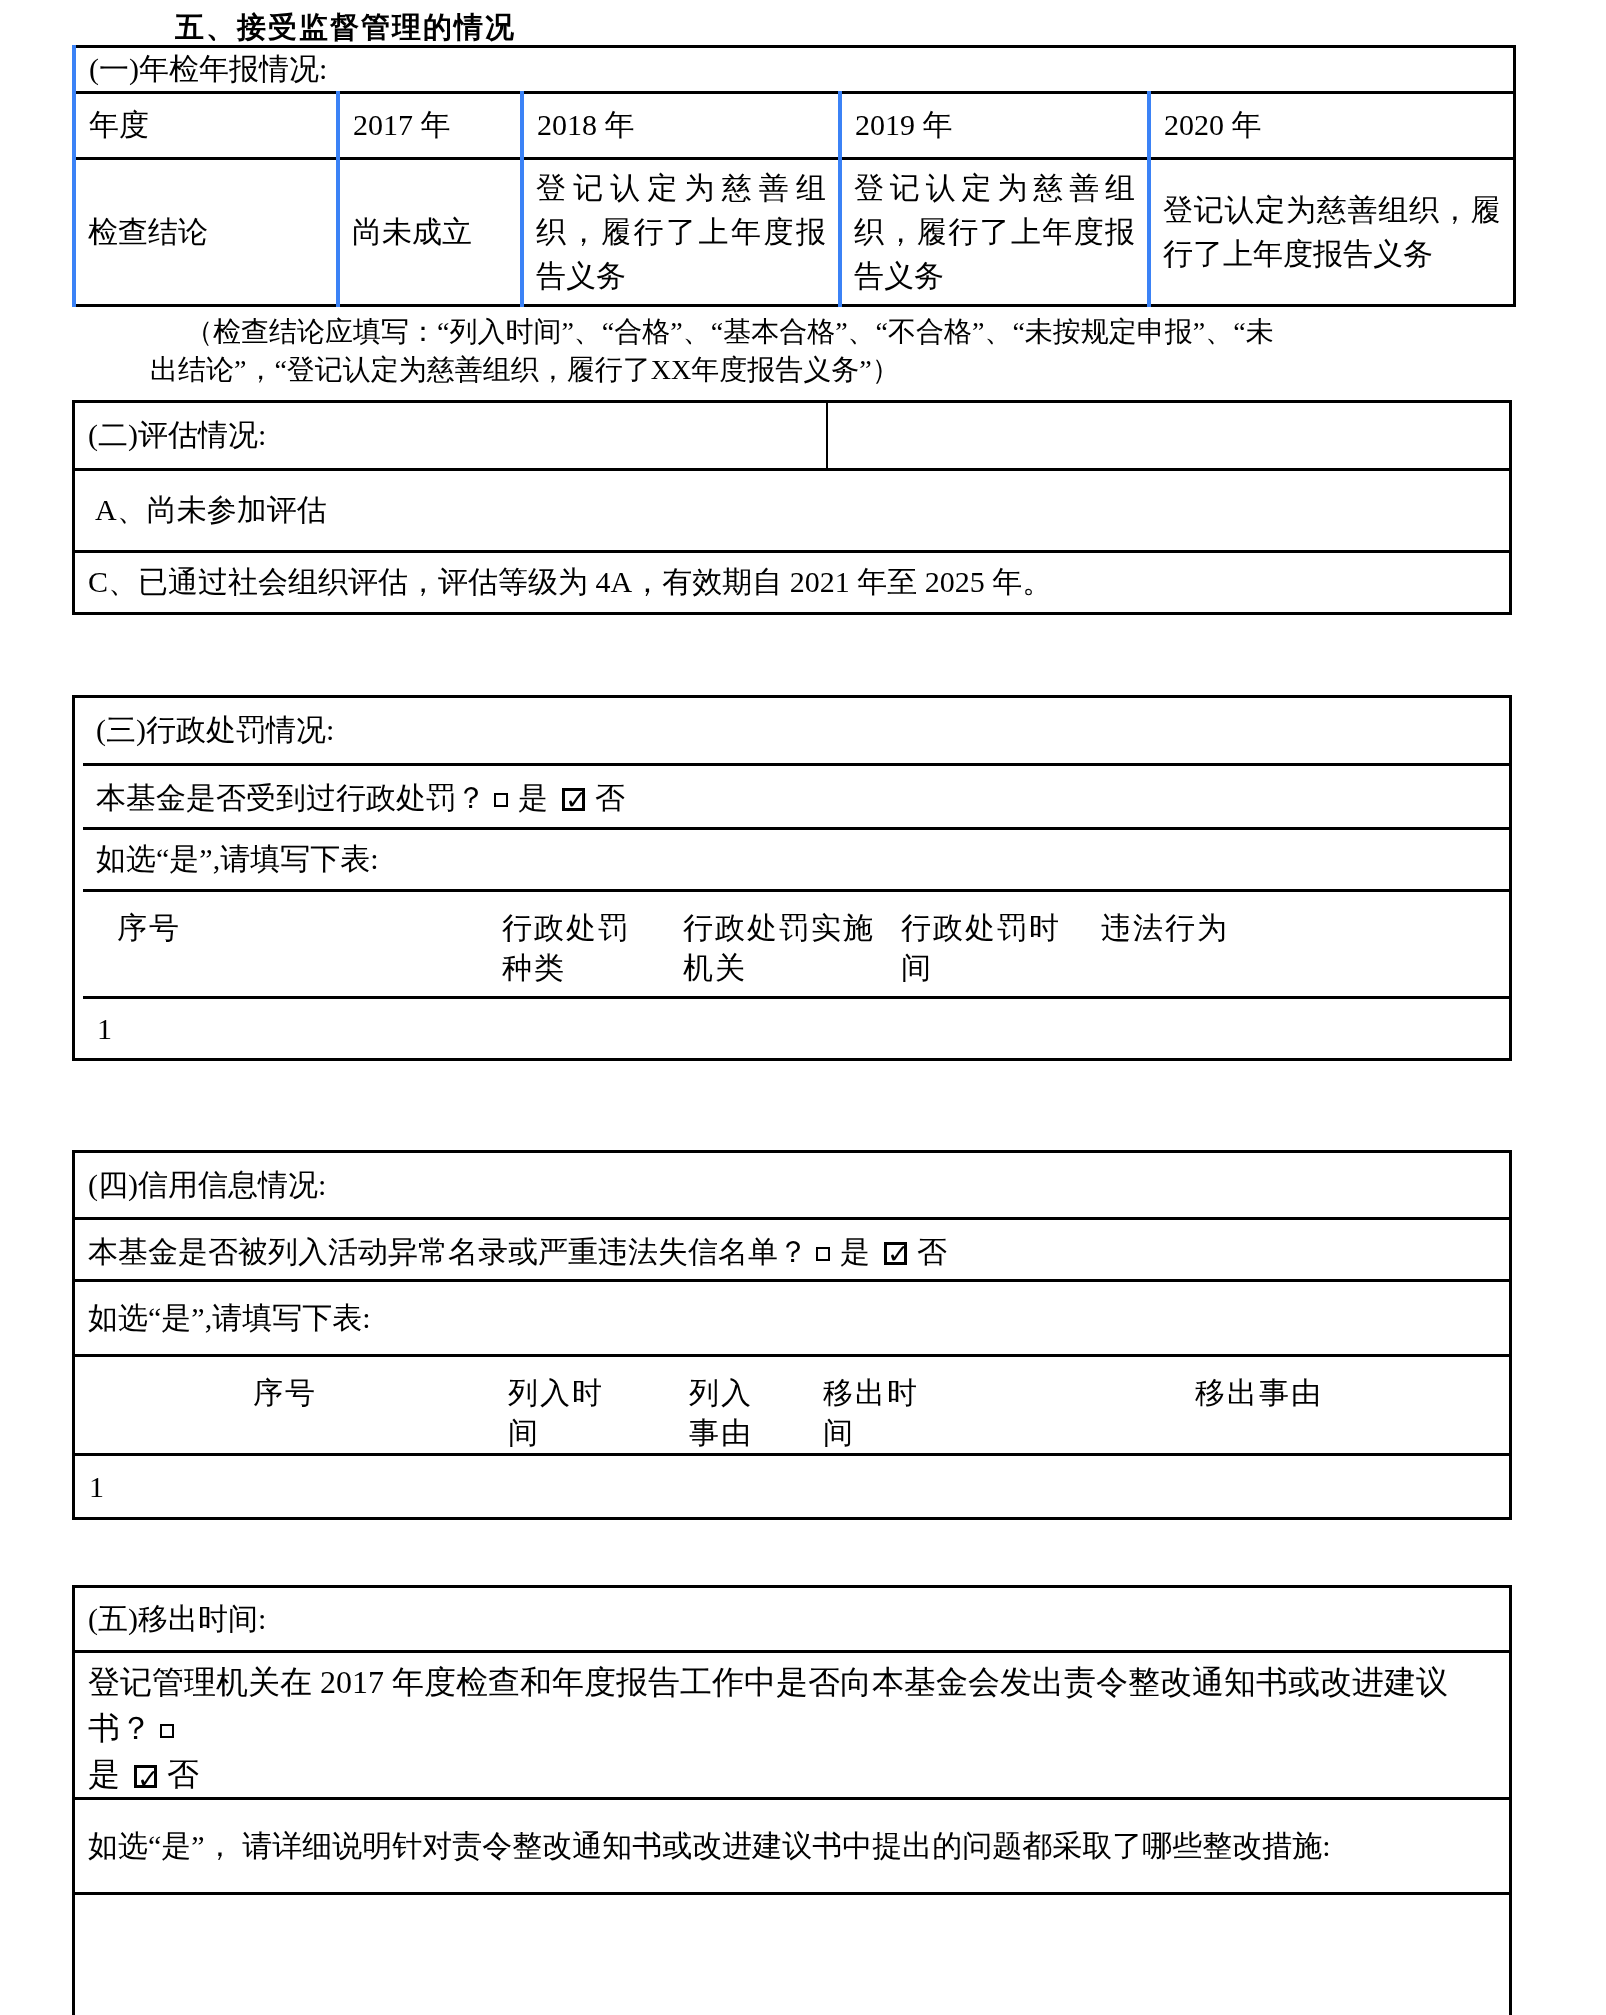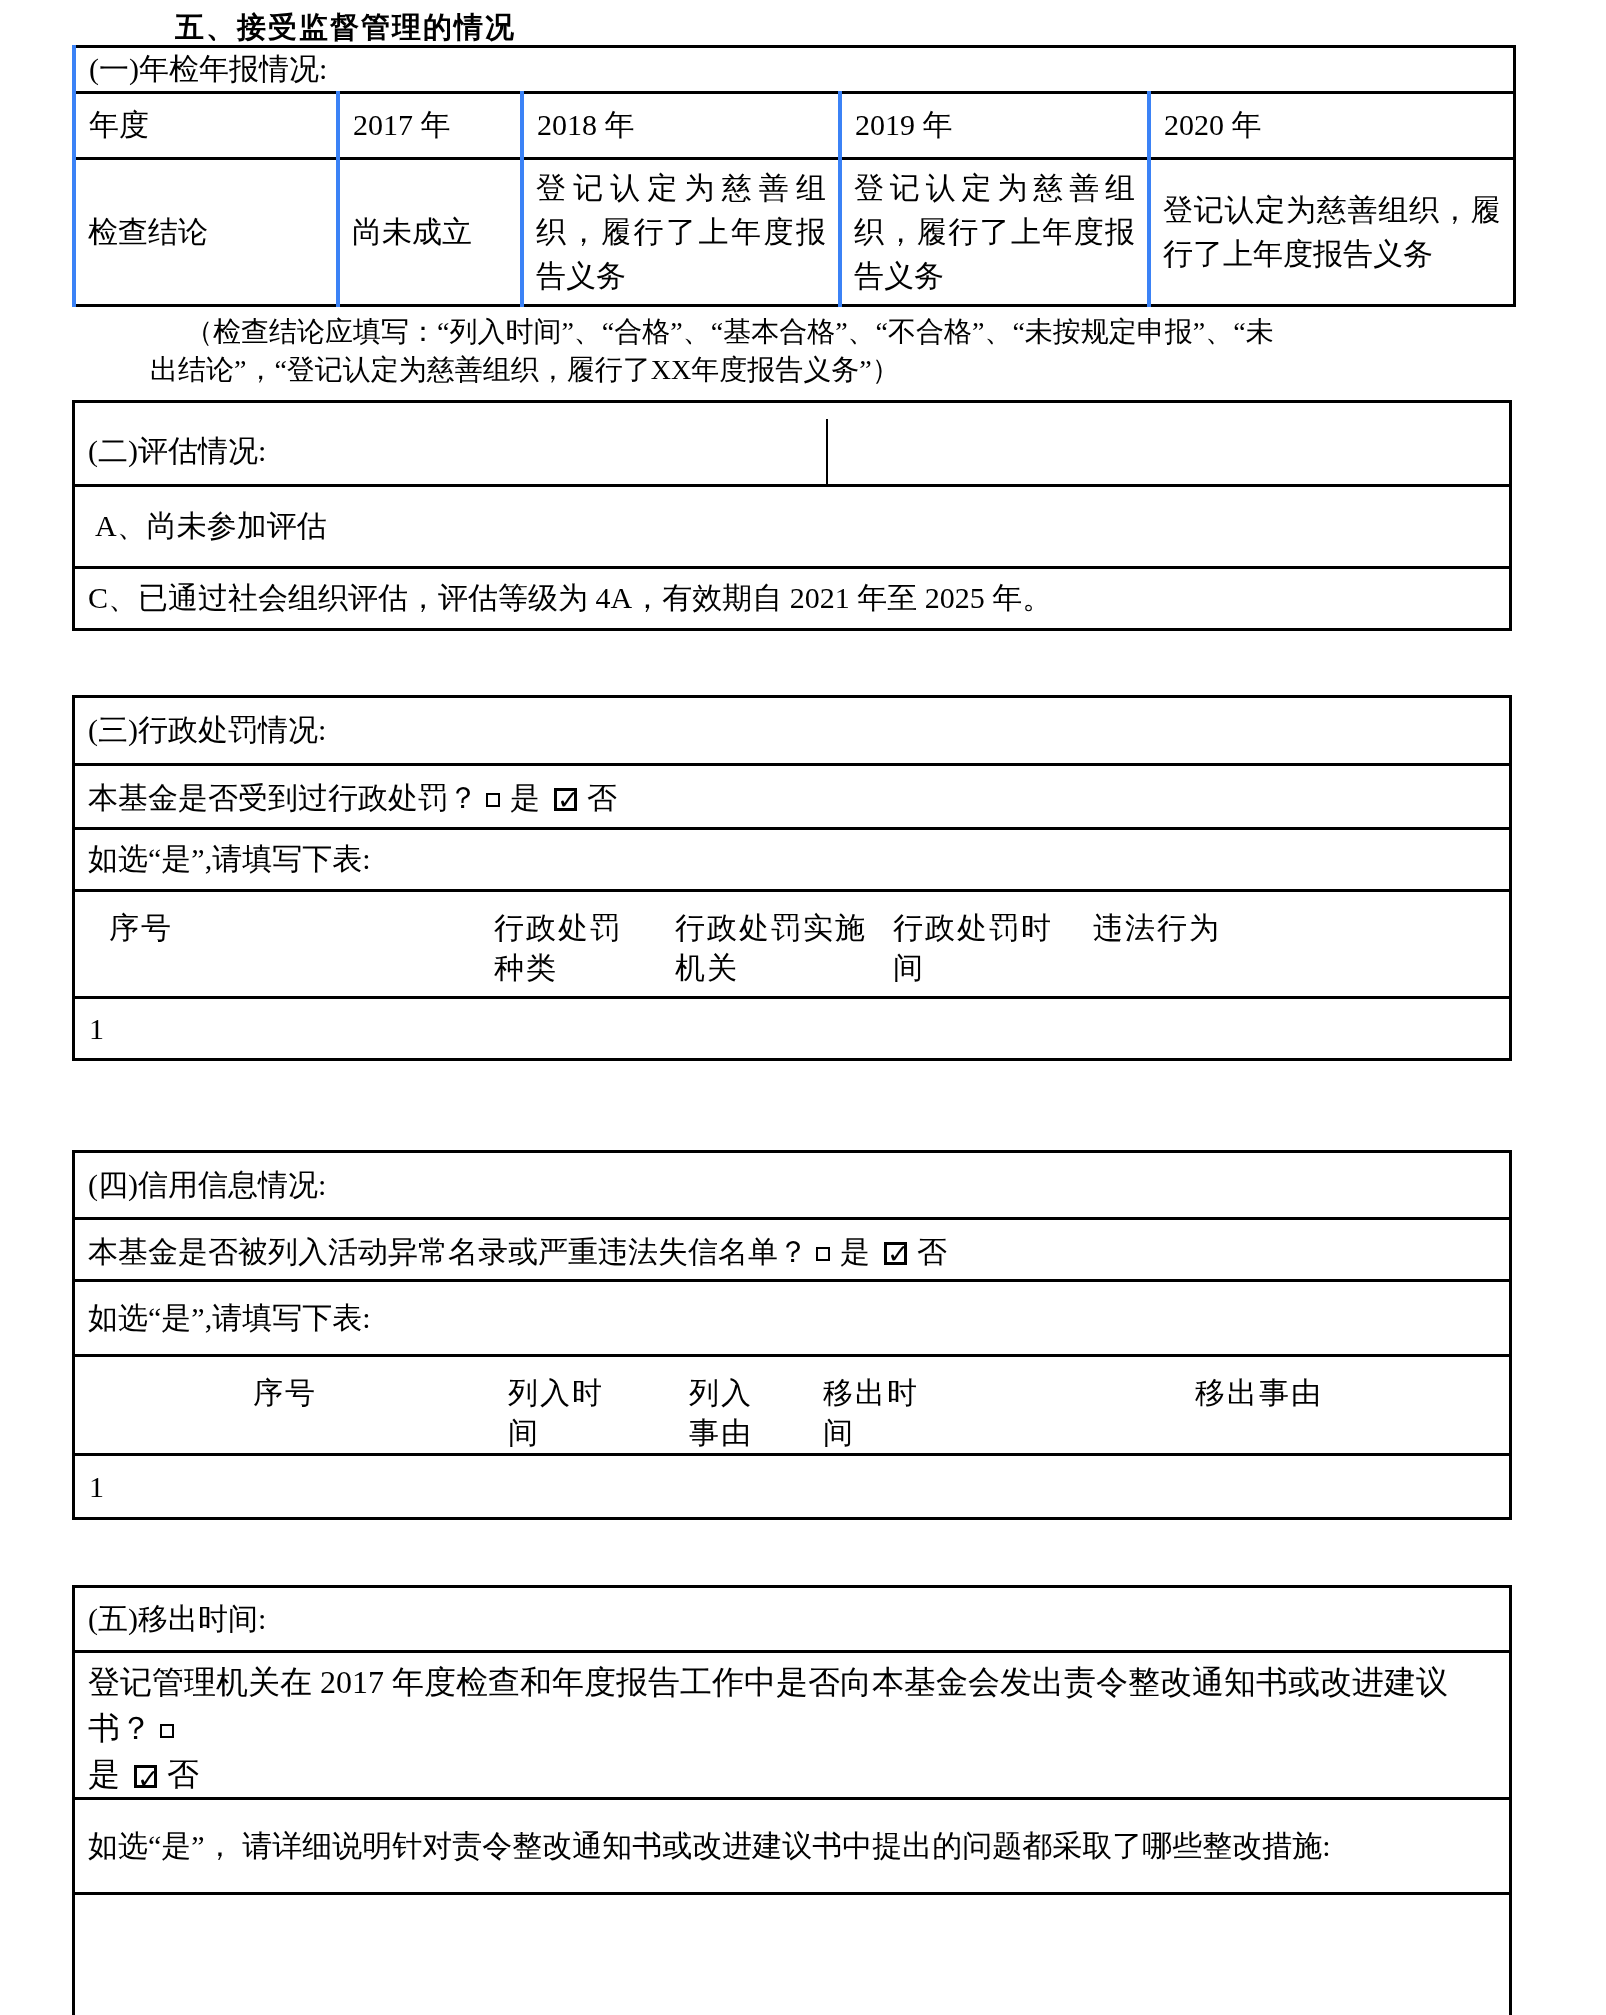--- a/index.html
+++ b/index.html
@@ -61,26 +61,26 @@
     left: 72px;
     width: 1440px;
     border: 3px solid #000;
     background: #fff;
   }
   .tbl .row { border-top: 3px solid #000; }
   .tbl .row:first-child { border-top: none; }
   .row.flexc { display: flex; align-items: center; padding: 0 13px; }
 
   .tbl.t2 { top: 400px; }
-  .tbl.t3 { top: 695px; }
+  .tbl.t3 { top: 695px; padding-left: 8px; }
   .tbl.t4 { top: 1150px; }
   .tbl.t5 { top: 1585px; border-bottom: 6px solid #000; }
 
   
-  .t2 .r1 { display: flex; min-height: 65px; margin-top: 16px; }
+  .t2 .r1 { display: flex; min-height: 65px; }
   .t2 .r1 .cell-l {
     width: 753px; border-right: 2px solid #000;
     display: flex; align-items: center; padding-left: 13px;
   }
   .t2 .r1 .cell-r { flex: 1; }
   .t2 .r2 { min-height: 82px; padding-left: 20px; }
   .t2 .r2 .opt-b { margin-left: 42px; }
   .t2 .r3 { min-height: 62px; }
 
   

